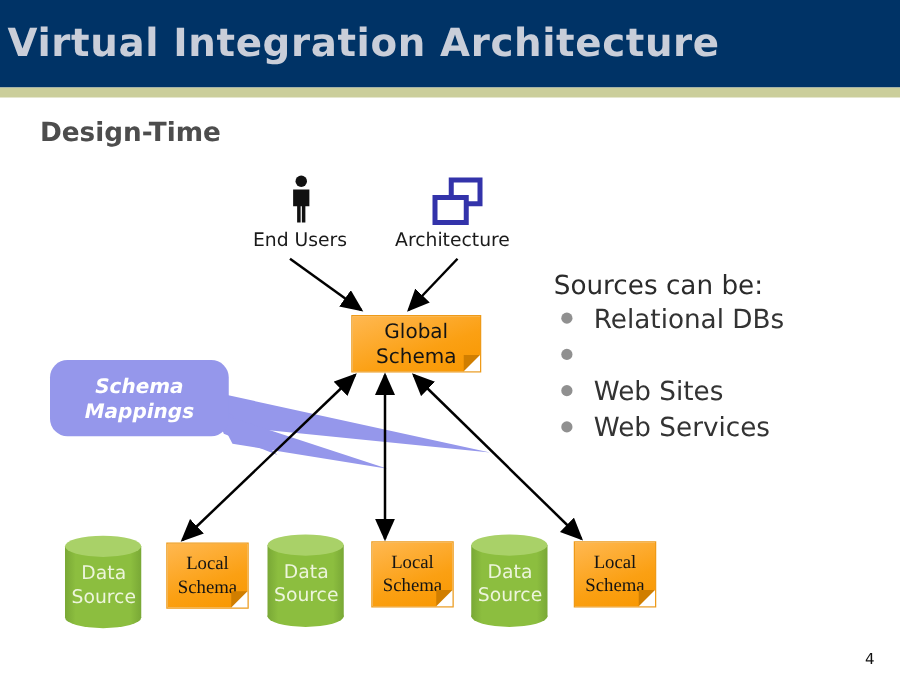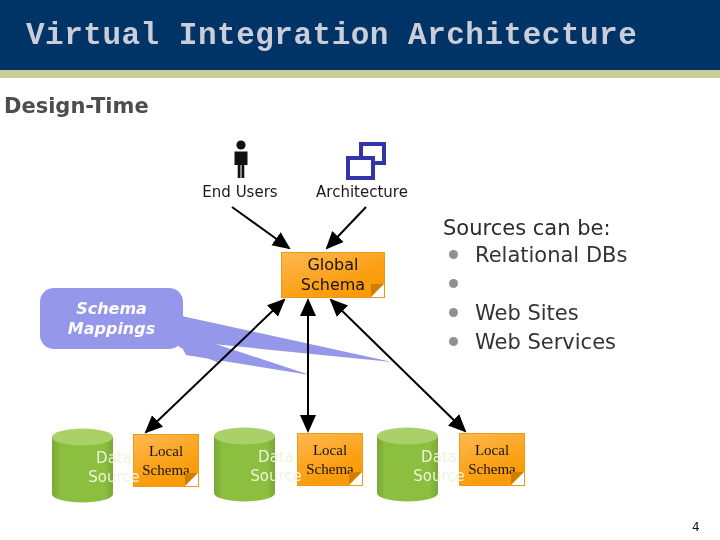--- a/index.html
+++ b/index.html
@@ -1,24 +1,24 @@
 <!DOCTYPE html>
 <html><head>
 <meta charset="utf-8">
 <style>
   html,body { margin:0; padding:0; background:#ffffff; }
   body { width:720px; height:540px; font-family:"DejaVu Sans", sans-serif; }
   .slide { position:relative; width:720px; height:540px; background:#ffffff; overflow:hidden; }
 
   
   .title-bar { position:absolute; top:0; left:0; width:720px; height:70px; background:#003366; display:flex; align-items:center; }
-  .title-text { margin-left:26px; font-size:31px; font-weight:bold; color:#C9CED9; letter-spacing:0.5px;font-family:Liberation Mono, monospace; }
+  .title-text { margin-left:6px; font-size:31px; font-weight:bold; color:#C9CED9; letter-spacing:0.5px; }
   .accent-bar { position:absolute; top:70px; left:0; width:720px; height:8px; background:#CBCE9B; }
 
-  .section-heading { position:absolute; top:94px; left:4px; font-size:21px; font-weight:bold; color:#4D4D4D; }
+  .section-heading { position:absolute; top:94px; left:32px; font-size:21px; font-weight:bold; color:#4D4D4D; }
 
   
   .layer { position:absolute; top:0; left:0; pointer-events:none; }
   #under-layer { z-index:1; }
   #over-layer  { z-index:3; }
 
   
   .icon-label { position:absolute; z-index:2; font-size:15px; color:#1a1a1a; text-align:center; }
   #end-users-label    { left:200px; top:183px; width:80px; }
   #applications-label { left:316px; top:183px; width:92px; }
@@ -37,21 +37,21 @@
   #local-note-2 { left:436px; top:433px; }
 
   
   .callout { position:absolute; z-index:2; left:40px; top:288px; width:143px; height:61px;
              background:#9597EB; border-radius:14px; color:#ffffff; font-weight:bold; font-size:16px;
              line-height:20px; display:flex; align-items:center; justify-content:center; text-align:center;
              padding:0 16px; box-sizing:border-box;font-style:italic; }
 
   
   .cyl-label { position:absolute; z-index:2; width:62px; text-align:center; color:#EDF5DC;
-               font-size:15px; line-height:19px;padding-left:31px; }
+               font-size:15px; line-height:19px; }
   #cyl-label-0 { left:52px;  top:449px; }
   #cyl-label-1 { left:214px; top:448px; }
   #cyl-label-2 { left:377px; top:448px; }
 
   
   .sources-panel { position:absolute; z-index:2; left:443px; top:216px; width:260px; }
   .sp-heading { font-size:21px; color:#2B2B2B; margin-bottom:0; }
   .sp-item { display:flex; align-items:center; height:29px; }
   .sp-dot { width:9px; height:9px; border-radius:50%; background:#909090; margin:0 17px 0 6px; flex:0 0 auto; }
   .sp-text { font-size:21px; color:#333333; white-space:nowrap; }

